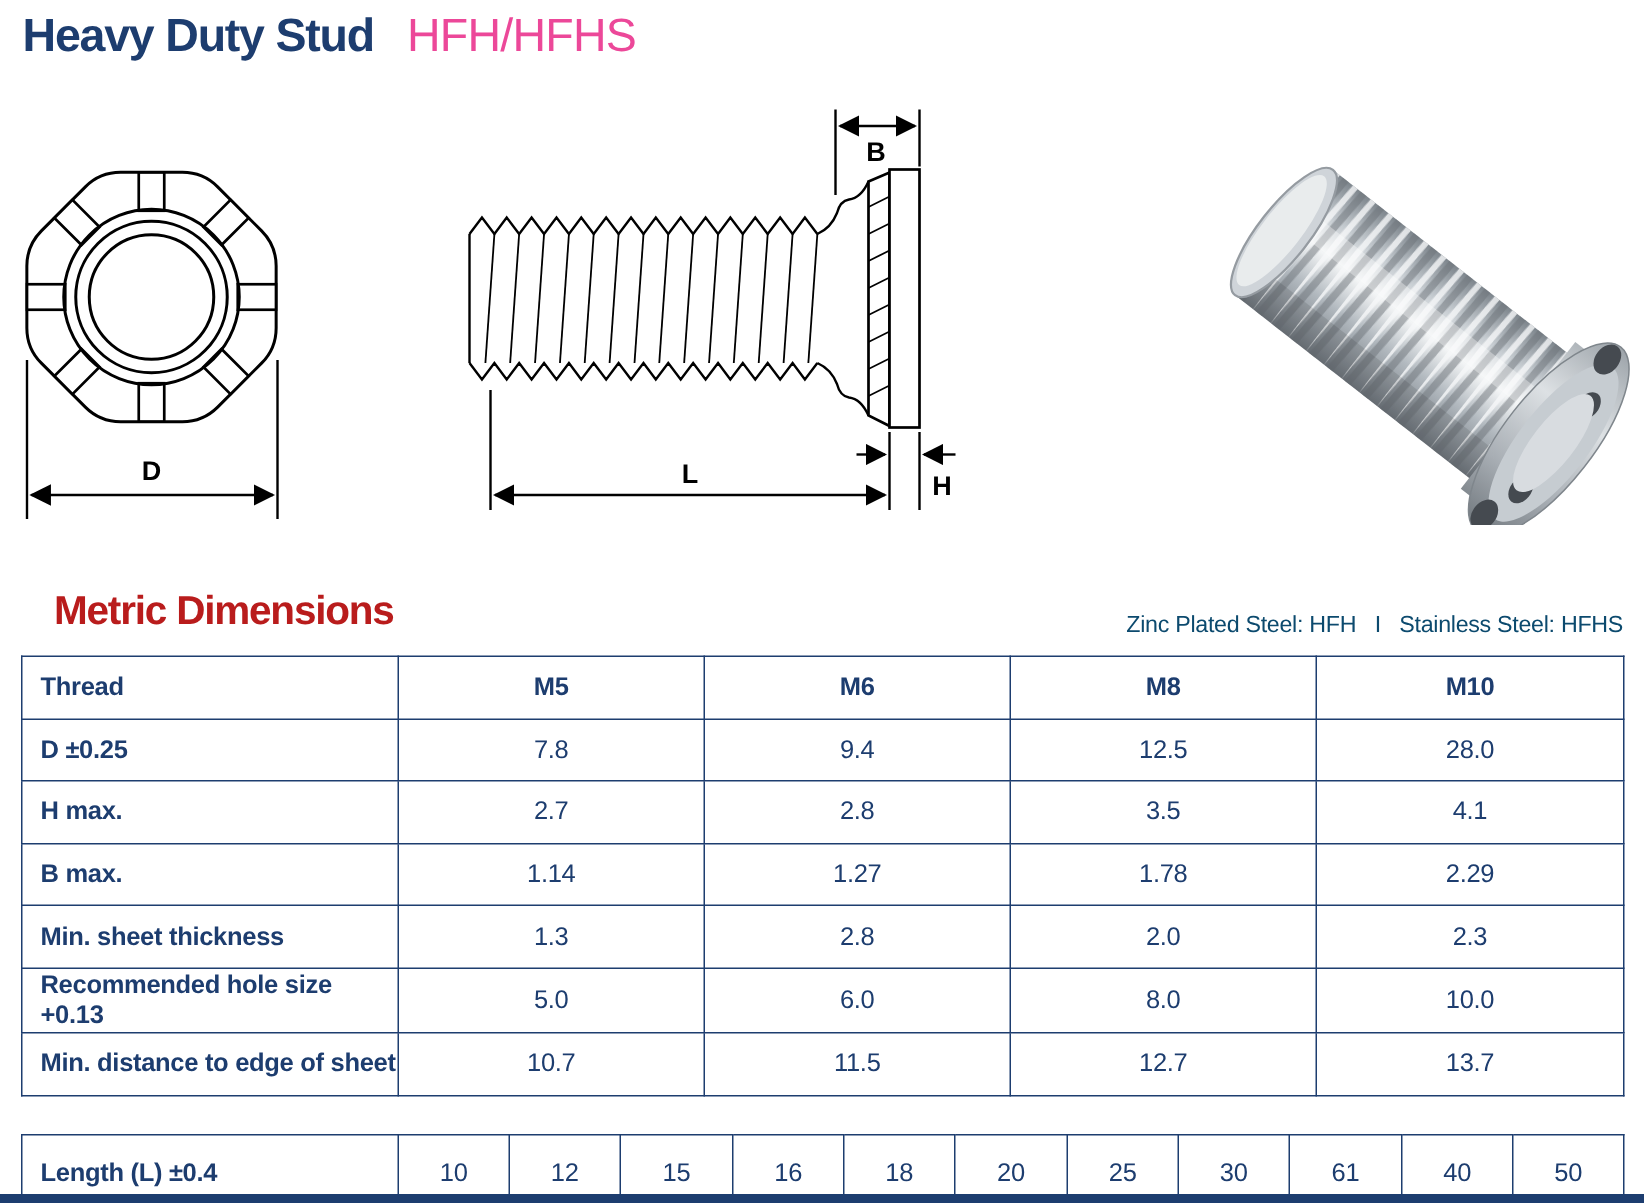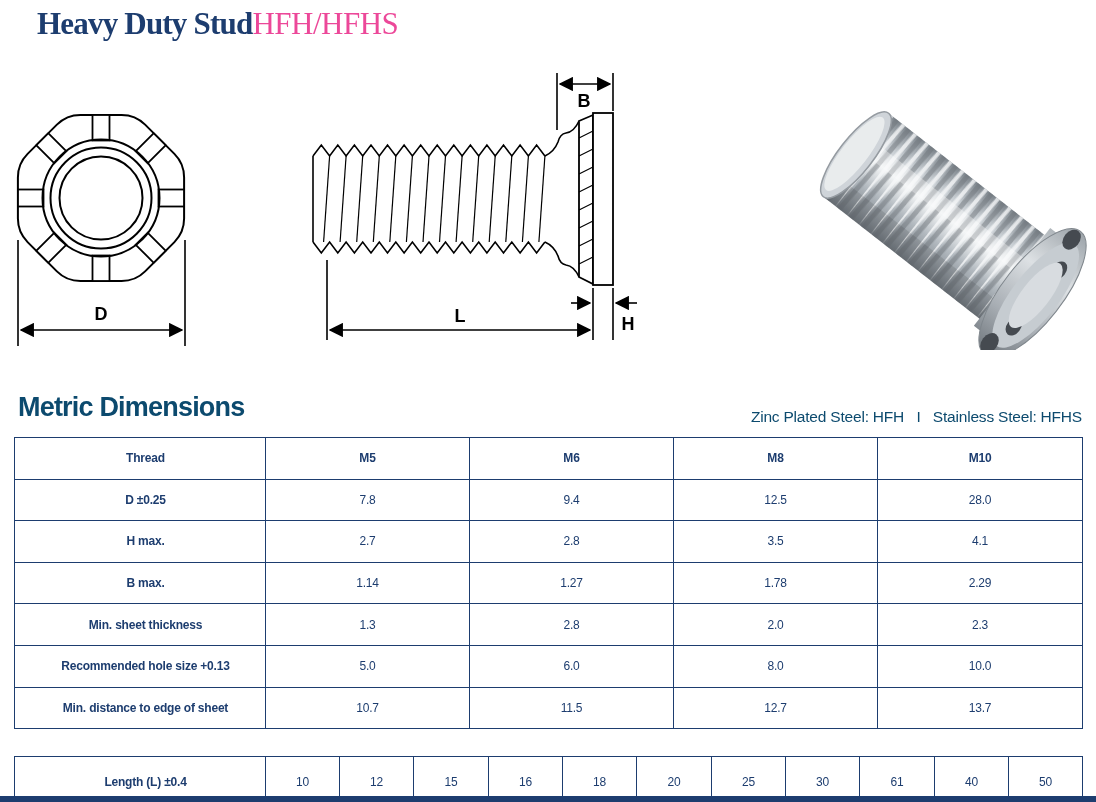--- a/index.html
+++ b/index.html
@@ -1,36 +1,36 @@
 <!DOCTYPE html>
 <html><head>
 <meta charset="utf-8">
 <style>
   html,body{margin:0;padding:0;background:#fff;font-family:"Liberation Sans",sans-serif;}
   .page{position:relative;width:1096px;height:802px;background:#fff;overflow:hidden;}
 
-  .title-row{position:absolute;left:37px;top:6px;display:flex;align-items:baseline;font-family:Liberation Serif, serif;}
+  .title-row{position:absolute;left:15px;top:6px;display:flex;gap:22px;align-items:baseline;}
   .title{font-size:31px;font-weight:bold;color:#1d3d6f;letter-spacing:-0.8px;}
   .subtitle{font-size:31px;font-weight:normal;color:#ec4899;letter-spacing:-0.5px;}
 
-  .section-heading{position:absolute;left:18px;top:392px;font-size:27px;font-weight:bold;
-    color:#0c4a6e;letter-spacing:-0.8px;}
+  .section-heading{position:absolute;left:36px;top:392px;font-size:27px;font-weight:bold;
+    color:#b91c1c;letter-spacing:-0.8px;}
   .finish-note{position:absolute;right:14px;top:408px;font-size:15.5px;color:#0c4a6e;
     letter-spacing:-0.2px;white-space:pre;}
 
   svg text{font-family:"Liberation Sans",sans-serif;}
   .dimlbl{font-size:18px;font-weight:bold;fill:#000;}
 
   .front-svg{position:absolute;left:8px;top:70px;}
   .side-svg{position:absolute;left:280px;top:60px;}
   .photo-svg{position:absolute;left:806px;top:60px;}
 
   table.dims{position:absolute;left:14px;border-collapse:collapse;table-layout:fixed;width:1068px;}
-  table.dims td,table.dims th{border:1.6px solid #1d3d6f;font-size:12px;color:#1d3d6f;
-    overflow:hidden;letter-spacing:-0.2px;text-align:center;}
+  table.dims td,table.dims th{border:1.6px solid #1d3d6f;font-size:17px;color:#1d3d6f;
+    overflow:hidden;letter-spacing:-0.2px;}
   .metric-table{top:437px;}
   .metric-table tr{height:41.6px;}
   .length-table{top:756px;}
   .length-table tr{height:50px;}
   .lbl{text-align:left;padding-left:12px;font-weight:bold;}
   .val{text-align:center;font-weight:normal;}
   th.val{font-weight:bold;}
 
   .bottom-bar{position:absolute;left:0;top:796px;width:1096px;height:6px;background:#1d3d6f;}
 </style>

